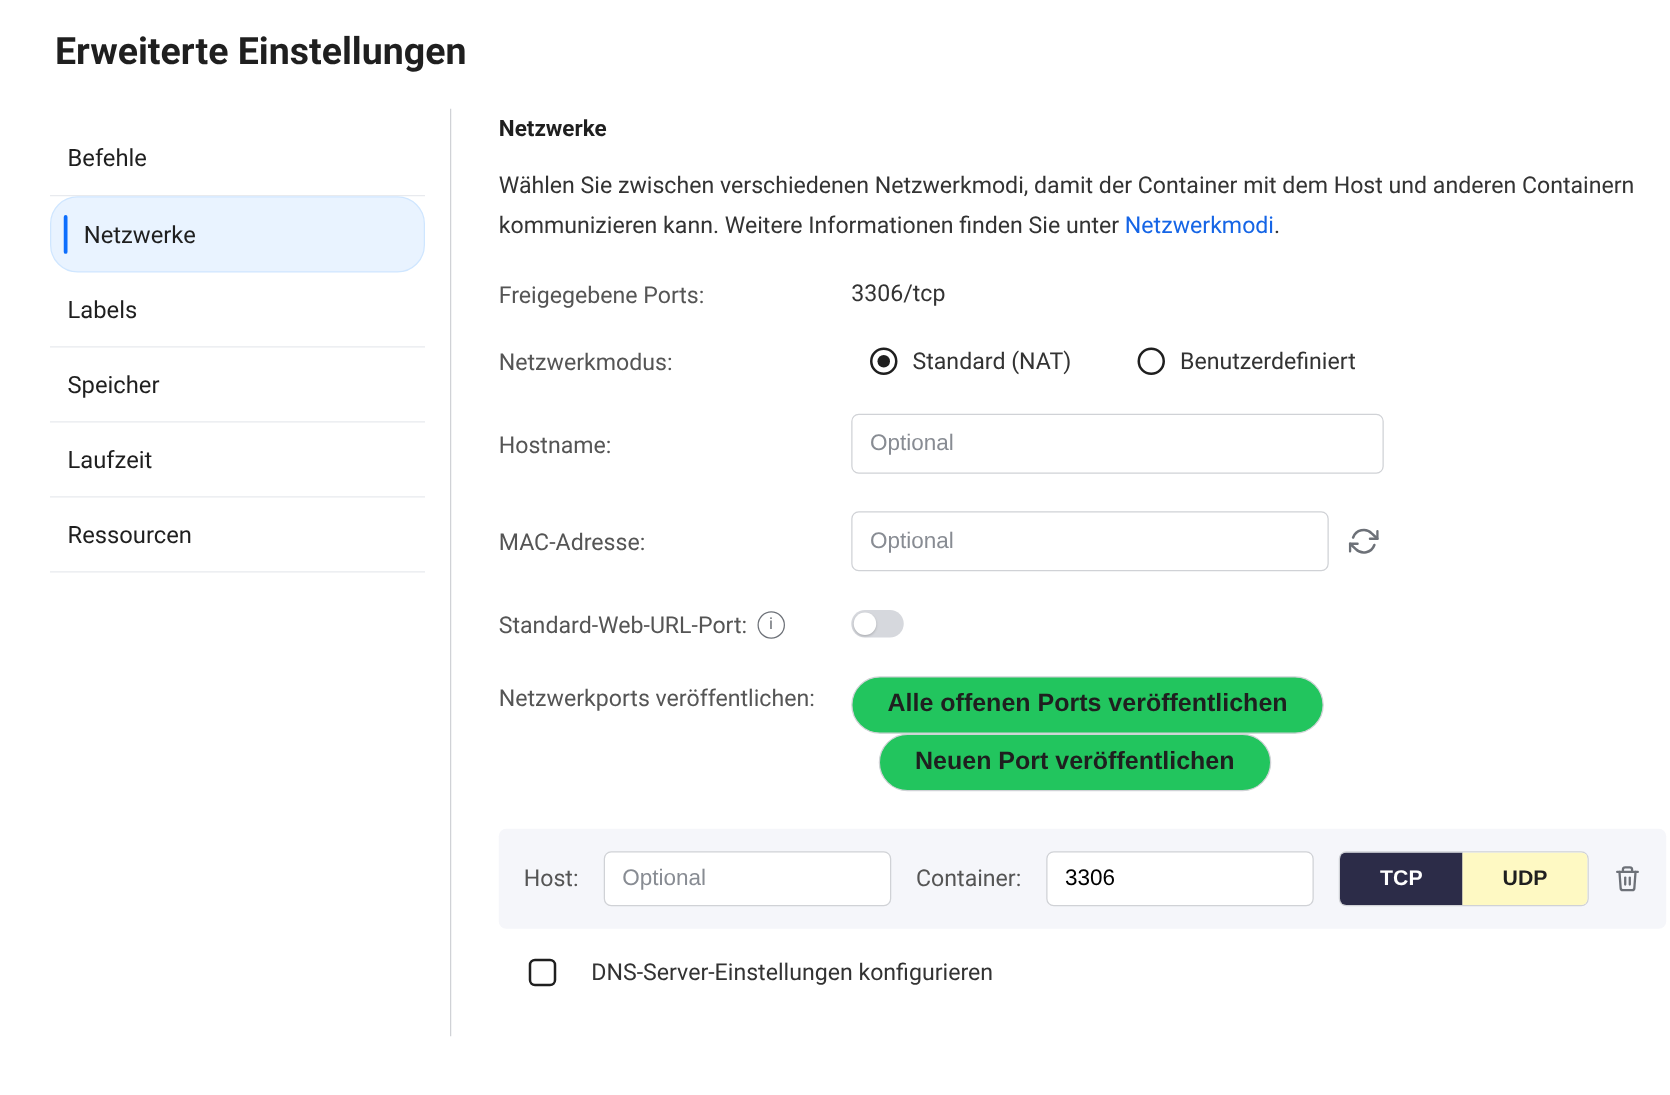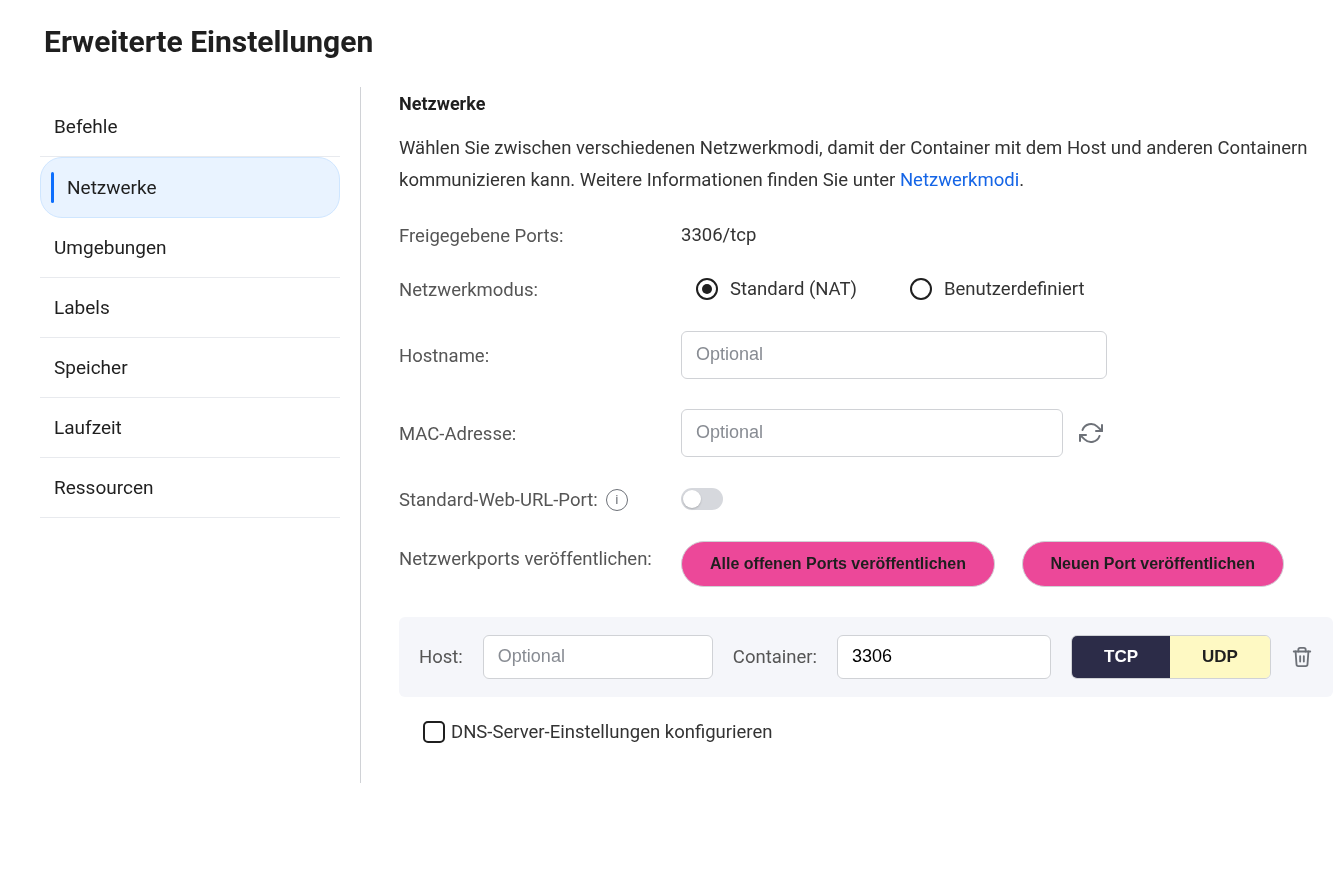--- a/index.html
+++ b/index.html
@@ -145,22 +145,22 @@
     display: inline-flex; align-items: center; justify-content: center;
     font-size: 13px; color: var(--icon-gray); margin-left: 8px;
   }
   .label-with-info { display: flex; align-items: flex-start; }
 
   .pill-btn {
     height: 46px;
     padding: 0 28px;
     border-radius: 23px;
     border: 1px solid var(--border-gray);
-    background: #ec4899;
-    font-size: 16px;
+    background: #22c55e;
+    font-size: 20px;
     font-weight: 600;
     color: var(--text-dark);
     cursor: pointer;
   }
   .pill-btn + .pill-btn { margin-left: 22px; }
 
   .port-panel {
     background: var(--panel-bg);
     border-radius: 6px;
     padding: 18px 20px;
@@ -181,38 +181,37 @@
     height: 44px;
   }
   .proto-seg button {
     border: none; padding: 0 32px; font-size: 17px; font-weight: 600; cursor: pointer;
     background: #fef9c3; color: var(--text-dark);
   }
   .proto-seg button.active { background: var(--pill-dark); color: #fff; }
 
   .trash-btn { color: var(--icon-gray); cursor: pointer; display: inline-flex; }
 
-  .chk-row { display: flex; align-items: flex-end; gap: 6px; padding-left: 24px; }
+  .chk-row { display: flex; align-items: flex-end; gap: 28px; padding-left: 24px; }
   .chk {
     width: 22px; height: 22px; border: 2px solid var(--text-dark); border-radius: 5px; cursor: pointer;
   }
   .chk-label { font-size: 18.5px; color: var(--text-body); }
 </style>
 </head>
 <body>
 
 <div class="page">
   <h1 class="page-title">Erweiterte Einstellungen</h1>
 
   <div class="layout">
 
     <nav class="sidebar">
       <div class="side-item">Befehle</div>
       <div class="side-item active">Netzwerke</div>
-      <div class="side-item">Umgebungen</div>
       <div class="side-item">Labels</div>
       <div class="side-item">Speicher</div>
       <div class="side-item">Laufzeit</div>
       <div class="side-item">Ressourcen</div>
     </nav>
 
     <div class="content">
       <div class="section-heading">Netzwerke</div>
       <div class="section-desc">
         <span>Wählen Sie zwischen verschiedenen Netzwerkmodi, damit der Container mit dem Host und anderen Containern kommunizieren kann. Weitere Informationen finden Sie unter </span><a href="#">Netzwerkmodi</a><span>.</span>

